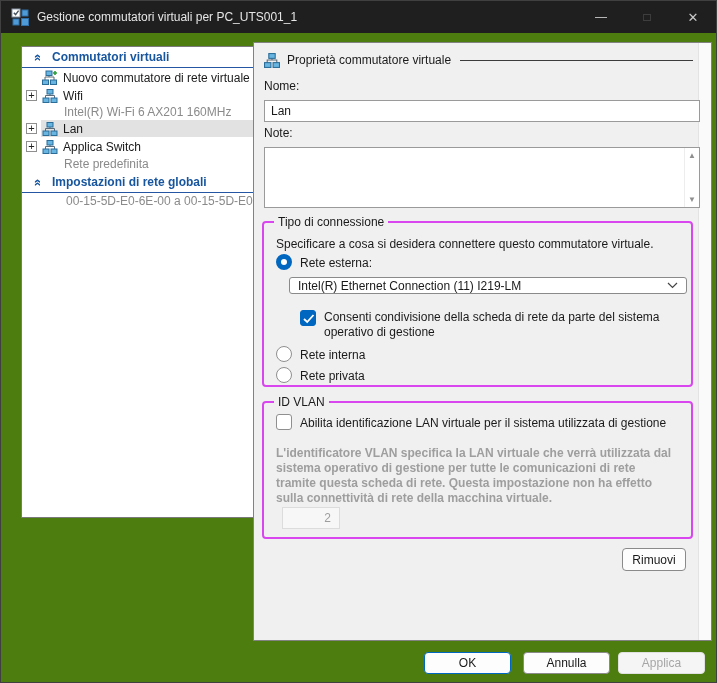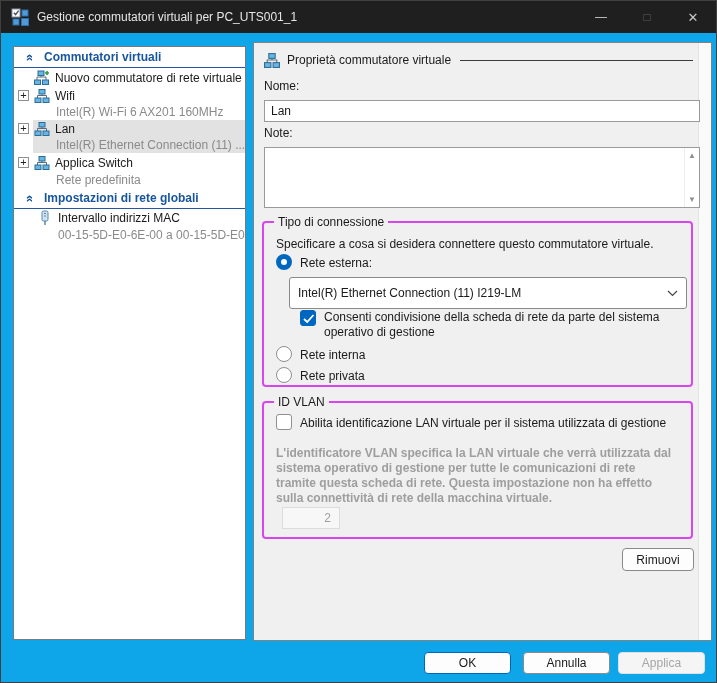--- a/index.html
+++ b/index.html
@@ -6,21 +6,21 @@
   html,body { width:717px; height:683px; }
   body {
     font-family: "Liberation Sans", "DejaVu Sans", sans-serif;
     font-size: 12px;
     color: #1a1a1a;
     background: #d0d0d0;
   }
   .window {
     position: relative;
     width: 717px; height: 683px;
-    background: #0ea5e9;
+    background: #4d7c0f;
     border: 1px solid #404040;
     overflow: hidden;
   }
   
   .titlebar {
     position: absolute; left:0; top:0; right:0; height:32px;
     background: #1f1f1f;
     display: flex; align-items: center;
   }
   .titlebar .app-icon { margin-left: 10px; flex: 0 0 auto; }
@@ -31,21 +31,21 @@
   .caption-btns { margin-left: auto; display: flex; height: 100%; }
   .cap-btn {
     width: 46px; height: 100%;
     display: flex; align-items: center; justify-content: center;
     color: #c9c9c9; font-size: 12px; cursor: default;
   }
   .cap-btn.max { color: #5c5c5c; }
   .cap-btn.close { font-size: 13px; }
   
   .sidebar {
-    position: absolute; left: 12px; top: 45px; width: 233px; height: 594px;
+    position: absolute; left: 20px; top: 45px; width: 233px; height: 472px;
     background: #ffffff; border: 1px solid #7a7a7a;
     overflow: hidden;
   }
   .side-header {
     display: flex; align-items: center; height: 20px; padding-left: 7px;
     color: #17559e; font-weight: bold;
   }
   .chev {
     display: inline-block; transform: rotate(-90deg);
     color: #17559e; font-weight: bold; font-size: 13px;
@@ -123,21 +123,21 @@
   .radio.on { border: 5px solid #0067c0; }
   .checkbox {
     position: absolute; width: 16px; height: 16px; border-radius: 3px;
     background: #fff; border: 1px solid #8f8f8f;
   }
   .checkbox.on { background: #0067c0; border-color: #0067c0; }
   .checkbox svg { position: absolute; left: 2px; top: 3px; }
   .ctl-label { position: absolute; white-space: nowrap; }
   .wrap-label { white-space: normal; line-height: 15px; }
   .combo {
-    position: absolute; height: 32px; background: #fff;
+    position: absolute; height: 17px; background: #fff;
     border: 1px solid #8a8a8a; border-radius: 3px;
     display: flex; align-items: center; padding: 0 8px;
   }
   .combo .combo-text { flex: 1; white-space: nowrap; overflow: hidden; }
   .gray-par { position: absolute; color: #9e9e9e; line-height: 15px; font-weight: bold; }
   .vlan-field {
     position: absolute; width: 58px; height: 22px;
     background: #f7f7f7; border: 1px solid #dcdcdc;
     color: #9e9e9e; text-align: right; padding: 0 8px;
     font-family: inherit; font-size: 12px;
@@ -215,49 +215,40 @@
       <div class="side-row">
         <span class="expand-box">+</span>
         <svg class="sw-svg" width="15" height="14" viewBox="0 0 15 14">
           <path d="M7.5 4 V6.5 M3 10 V6.5 H12 V10" stroke="#5a6b7a" fill="none"></path>
           <rect x="4.5" y="0.5" width="6" height="4.5" fill="#67b5e0" stroke="#2a6d99"></rect>
           <rect x="0.5" y="9" width="6" height="4.5" fill="#67b5e0" stroke="#2a6d99"></rect>
           <rect x="8.5" y="9" width="6" height="4.5" fill="#67b5e0" stroke="#2a6d99"></rect>
         </svg>
         <span class="side-label">Lan</span>
       </div>
-      <div class="side-sub">Intel(R) Ethernet Connection (11) ...</div>
     </div>
 
     <div class="side-row tall">
       <span class="expand-box">+</span>
       <svg class="sw-svg" width="15" height="14" viewBox="0 0 15 14">
         <path d="M7.5 4 V6.5 M3 10 V6.5 H12 V10" stroke="#5a6b7a" fill="none"></path>
         <rect x="4.5" y="0.5" width="6" height="4.5" fill="#67b5e0" stroke="#2a6d99"></rect>
         <rect x="0.5" y="9" width="6" height="4.5" fill="#67b5e0" stroke="#2a6d99"></rect>
         <rect x="8.5" y="9" width="6" height="4.5" fill="#67b5e0" stroke="#2a6d99"></rect>
       </svg>
       <span class="side-label">Applica Switch</span>
     </div>
     <div class="side-sub">Rete predefinita</div>
 
     <div class="side-header">
       <span class="chev">»</span>
       <span>Impostazioni di rete globali</span>
     </div>
     <div class="blue-rule"></div>
 
-    <div class="mac-row">
-      <svg width="10" height="16" viewBox="0 0 10 16" style="margin-right:8px">
-        <rect x="2" y="1" width="6" height="10" rx="1.5" fill="#cfe3f0" stroke="#5b87a8"></rect>
-        <path d="M5 11 V15" stroke="#5b87a8" stroke-width="1.5"></path>
-        <path d="M4 3.5 H6 M4 6 H6" stroke="#5b87a8"></path>
-      </svg>
-      <span class="side-label">Intervallo indirizzi MAC</span>
-    </div>
     <div class="side-sub mac-sub">00-15-5D-E0-6E-00 a 00-15-5D-E0...</div>
   </div>
 
   <div class="pane">
     <div class="pane-scroll"></div>
 
     <div class="prop-header">
       <svg width="16" height="15" viewBox="0 0 15 14">
         <path d="M7.5 4 V6.5 M3 10 V6.5 H12 V10" stroke="#5a6b7a" fill="none"></path>
         <rect x="4.5" y="0.5" width="6" height="4.5" fill="#67b5e0" stroke="#2a6d99"></rect>
@@ -312,20 +303,20 @@
       <span class="gb-title">ID VLAN</span>
 
       <div class="checkbox" style="left:12px; top:11px"></div>
       <div class="ctl-label" style="left:36px; top:13px">Abilita identificazione LAN virtuale per il sistema utilizzata di gestione</div>
 
       <div class="gray-par" style="left:12px; top:43px; width:402px">L'identificatore VLAN specifica la LAN virtuale che verrà utilizzata dal sistema operativo di gestione per tutte le comunicazioni di rete tramite questa scheda di rete. Questa impostazione non ha effetto sulla connettività di rete della macchina virtuale.</div>
 
       <input class="vlan-field" style="left: 18px; top: 104px;" type="text" disabled="" value="2">
     </div>
 
-    <button class="btn" style="left:368px; top:505px; width:72px; height:23px">Rimuovi</button>
+    <button class="btn" style="left:368px; top:505px; width:64px; height:23px">Rimuovi</button>
   </div>
 
   <button class="btn primary" style="left:423px; top:651px; width:87px">OK</button>
   <button class="btn" style="left:522px; top:651px; width:87px">Annulla</button>
   <button class="btn disabled" style="left:617px; top:651px; width:87px">Applica</button>
 
 </div>
 
 </body></html>

